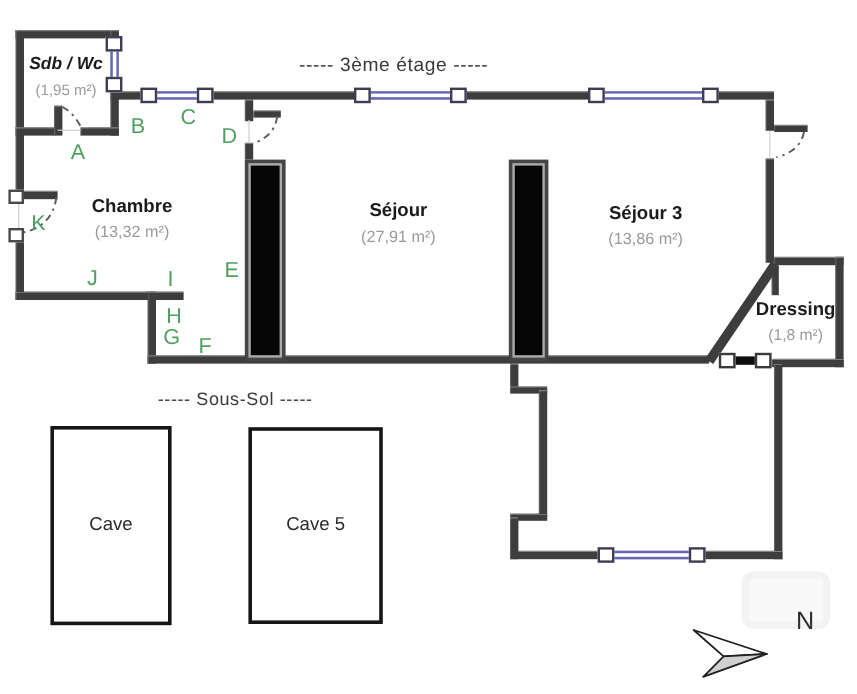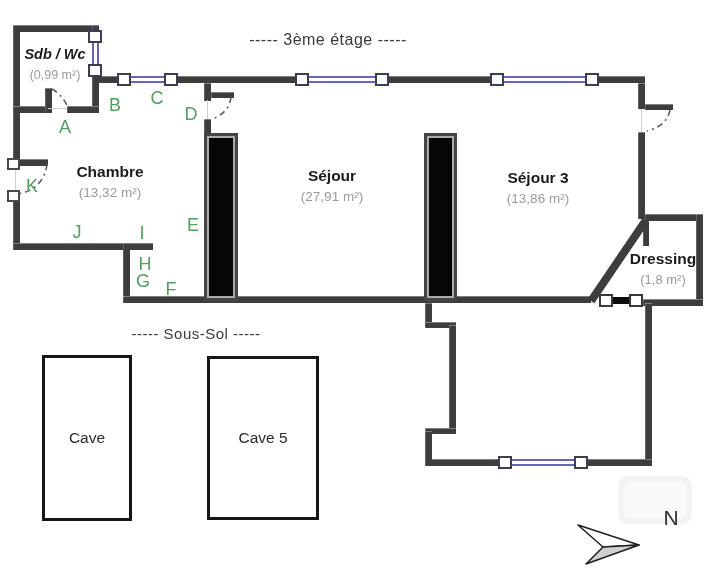--- a/index.html
+++ b/index.html
@@ -122,45 +122,45 @@
 
   <div>
     <i class="doorbar" style="left:610px;top:297px;width:21px;height:7px"></i>
     <i class="win-sq" style="left:599px;top:294px;width:14px;height:13px;border-color:#3a3a3a"></i>
     <i class="win-sq" style="left:629px;top:294px;width:14px;height:13px;border-color:#3a3a3a"></i>
   </div>
 
   <i class="cap" style="left:7px;top:158px"></i>
   <i class="cap" style="left:7px;top:190px"></i>
 
-  <div class="sec-title" style="left:328px;top:40px">-----  3ème étage  -----</div>
+  <div class="sec-title" style="left:328px;top:55px">-----  3ème étage  -----</div>
   <div class="sec-title" style="left:196px;top:333px;font-size:15px">-----  Sous-Sol  -----</div>
 
   <div class="room-label" style="left:55px;top:64px">
     <div class="rname small">Sdb / Wc</div>
-    <div class="rarea" style="font-size:12.5px">(0,99 m²)</div>
+    <div class="rarea" style="font-size:12.5px">(1,95 m²)</div>
   </div>
   <div class="room-label" style="left:110px;top:182px">
     <div class="rname">Chambre</div>
     <div class="rarea">(13,32 m²)</div>
   </div>
   <div class="room-label" style="left:332px;top:186px">
     <div class="rname">Séjour</div>
     <div class="rarea">(27,91 m²)</div>
   </div>
   <div class="room-label" style="left:538px;top:188px">
     <div class="rname">Séjour 3</div>
     <div class="rarea">(13,86 m²)</div>
   </div>
   <div class="room-label" style="left:663px;top:268px">
     <div class="rname">Dressing</div>
     <div class="rarea" style="font-size:13px">(1,8 m²)</div>
   </div>
 
-  <div class="cave" style="left:42px;top:355px;width:90px;height:166px">
+  <div class="cave" style="left:42px;top:355px;width:101px;height:166px">
     <span>Cave</span>
   </div>
   <div class="cave" style="left:207px;top:356px;width:112px;height:164px">
     <span>Cave 5</span>
   </div>
 
   <div class="marker" style="left:65px;top:127px">A</div>
   <div class="marker" style="left:115px;top:105px">B</div>
   <div class="marker" style="left:157px;top:98px">C</div>
   <div class="marker" style="left:191px;top:114px">D</div>

